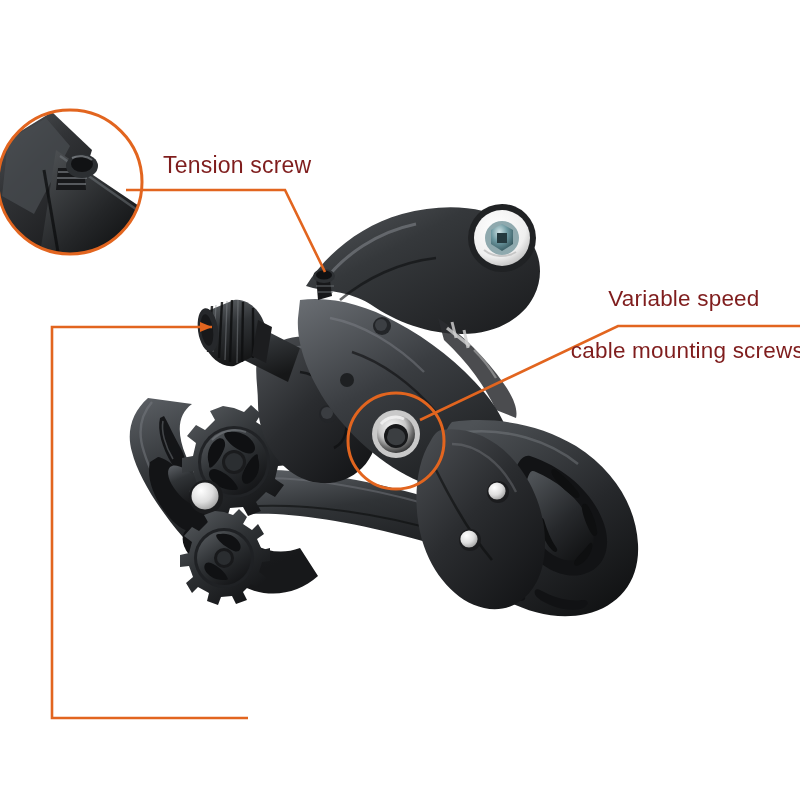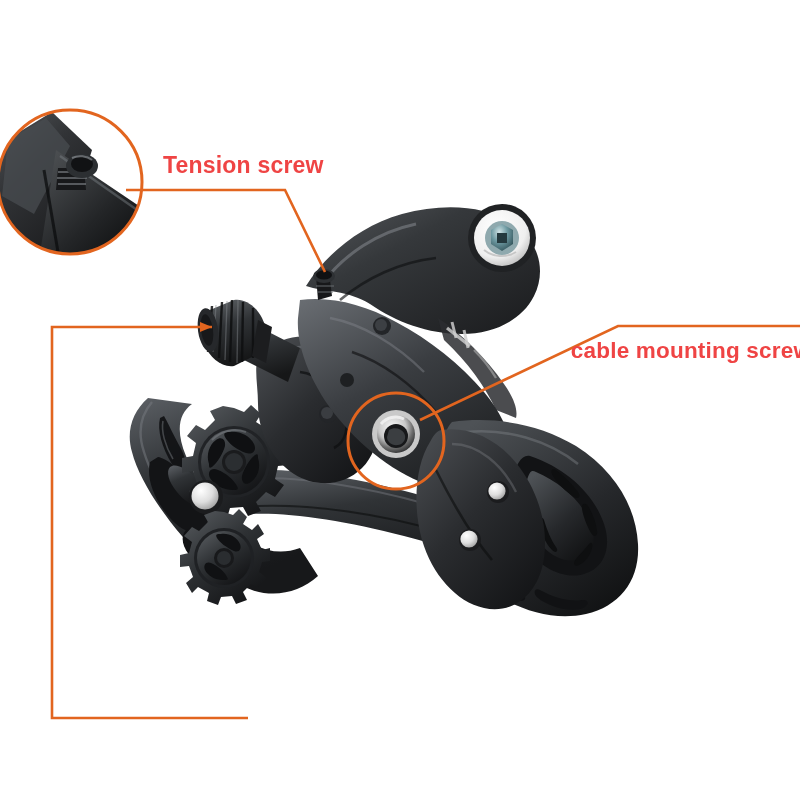--- a/index.html
+++ b/index.html
@@ -20,22 +20,22 @@
   }
   #art {
     position: absolute;
     left: 0;
     top: 0;
     width: 800px;
     height: 800px;
   }
   .callout-label {
     position: absolute;
-    color: #ef4444;
-    font-weight: bold;
+    color: #7f1d1d;
+    font-weight: normal;
     font-family: "Liberation Sans", "DejaVu Sans", sans-serif;
     letter-spacing: 0.2px;
     white-space: pre;
     line-height: 1.16;
   }
   #label-tension-screw {
     left: 163px;
     top: 152px;
     font-size: 23px;
   }
@@ -434,18 +434,18 @@
 
       <path d="M212,327 L52,327 L52,718 L248,718"></path>
     </g>
 
     <path d="M212,327 L200,322 L200,332 Z" fill="#e2651f"></path>
   </svg>
 
   <div class="callout-label" id="label-tension-screw">Tension screw</div>
 
   <div class="callout-label" id="label-cable-screws">
-    <br>
+    <span>Variable speed</span><br>
     <span>cable mounting screws</span>
   </div>
 
 
 </div>
 
 </body></html>

